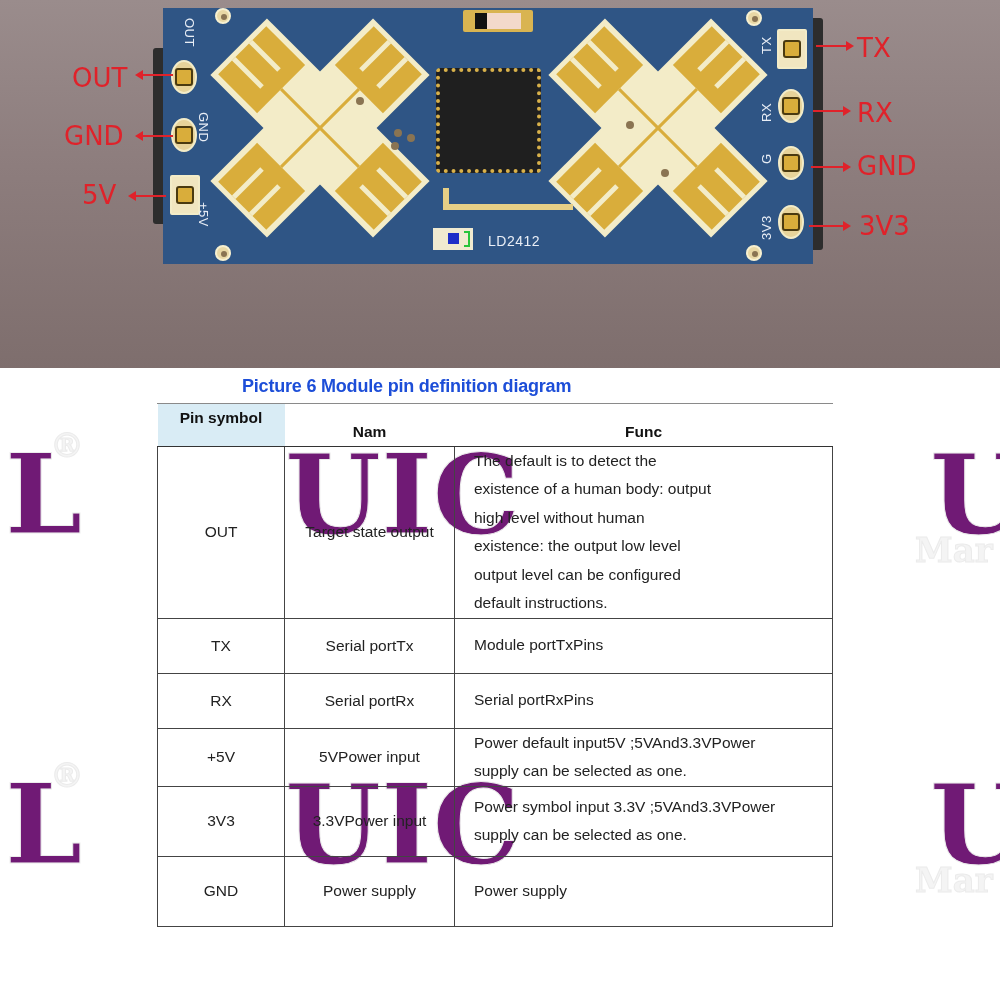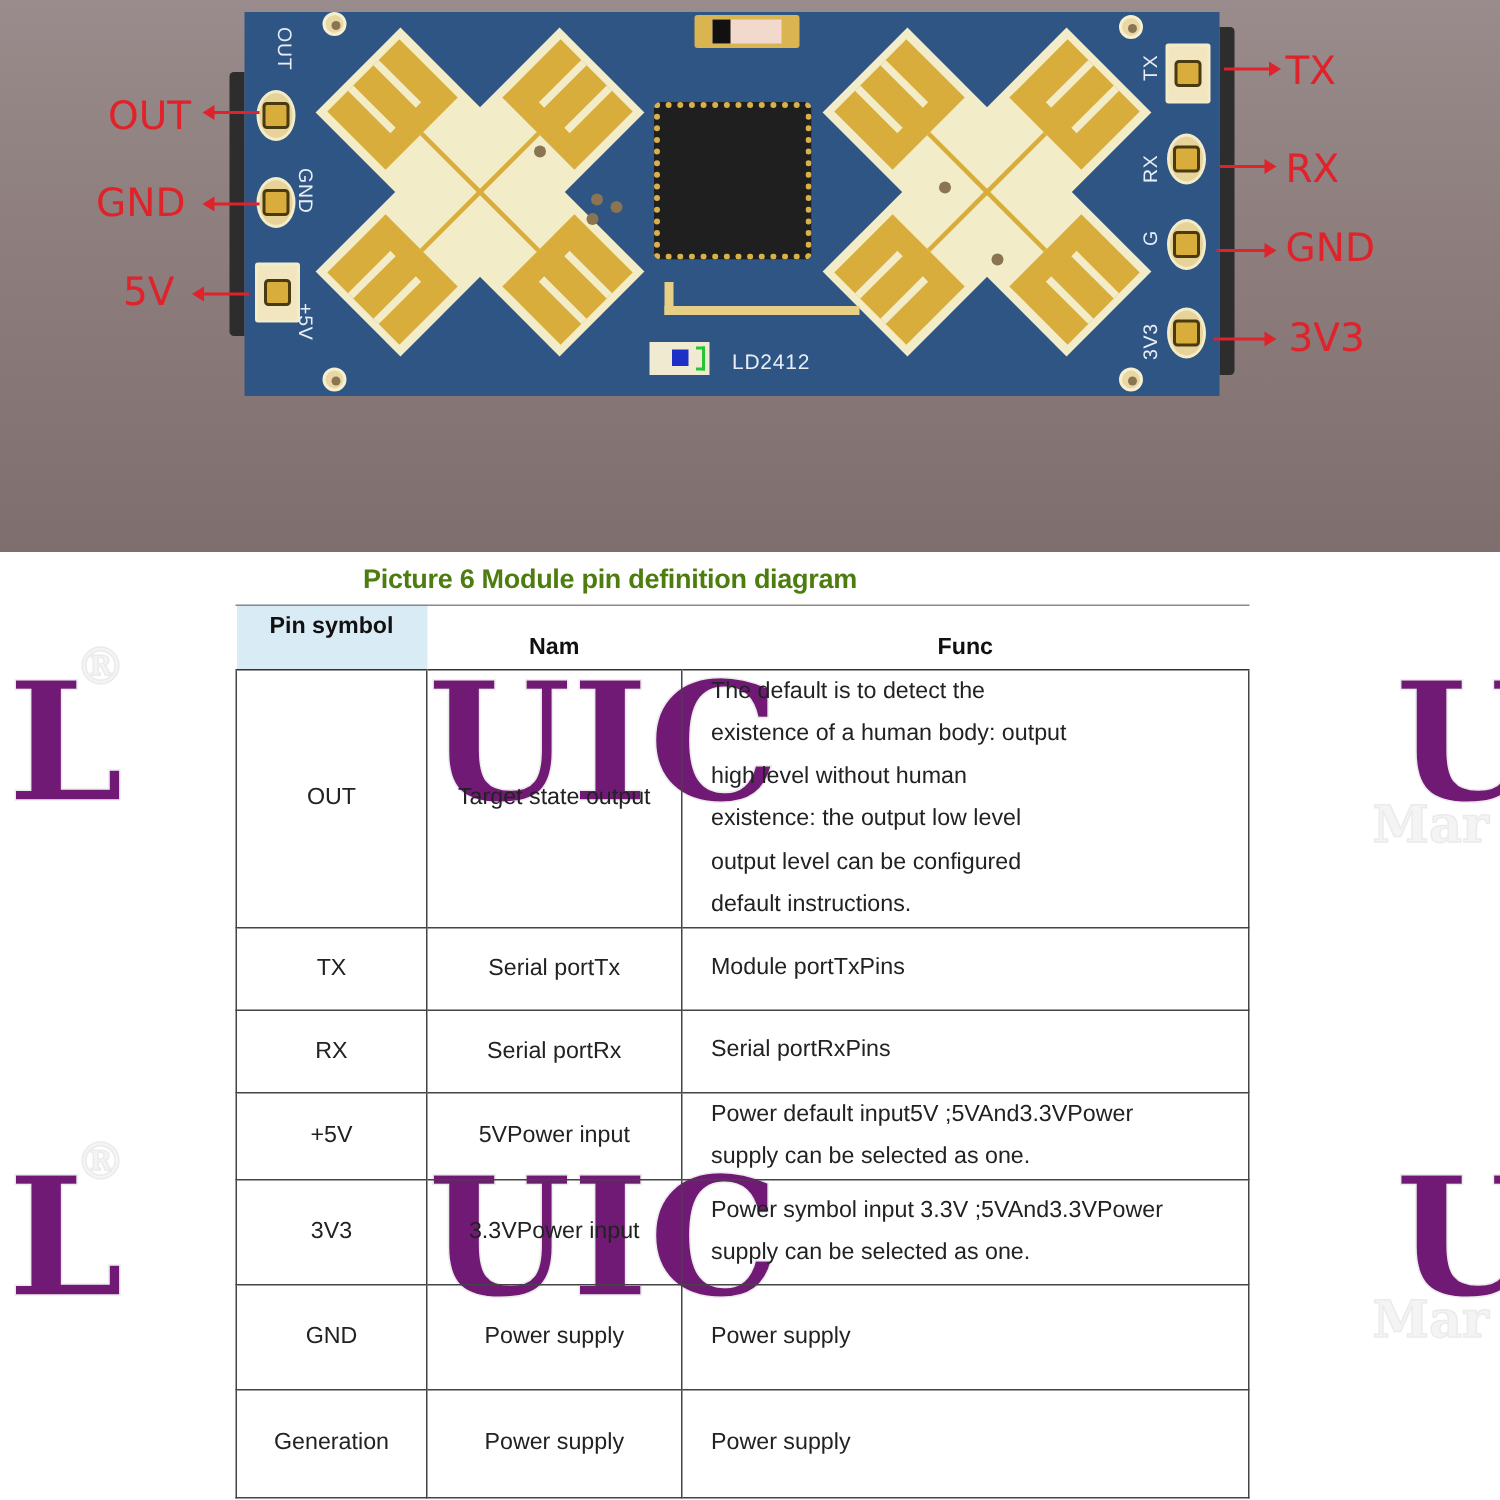--- a/index.html
+++ b/index.html
@@ -68,21 +68,21 @@
     border-left: 8px solid #e0222a; border-top: 5px solid transparent; border-bottom: 5px solid transparent;
   }
 
   
   .wm { position: absolute; color: #f2f2f2; font-family: "DejaVu Serif", serif; font-weight: bold; pointer-events: none; }
   .wm.big { font-size: 110px; color: #701a75; -webkit-text-stroke: 1px #ececec; }
   .wm.small { font-size: 34px; color: #f4f4f4; -webkit-text-stroke: 1px #ebebeb; }
 
   
   .caption {
-    position: absolute; left: 242px; top: 376px; font-size: 18px; font-weight: bold; color: #4d7c0f;
+    position: absolute; left: 242px; top: 376px; font-size: 18px; font-weight: bold; color: #1d4ed8;
     font-family: "Liberation Sans", sans-serif; letter-spacing: -0.2px;
   }
   .table-wrap { position: absolute; left: 157px; top: 403px; width: 676px; }
   table { border-collapse: collapse; width: 676px; font-size: 15.5px; color: #222; }
   table, th, td { font-family: "Liberation Sans", sans-serif; }
   th { font-weight: bold; color: #111; }
   .top-rule { position: absolute; left: 0; top: 0; width: 676px; height: 1px; background: #8a8a8a; }
   .hdr-pin {
     background: #d9ecf5; text-align: center; vertical-align: top; padding-top: 6px; height: 43px;
   }
@@ -298,22 +298,15 @@
     </tr>
 
     <tr class="r-gnd">
       <td class="pin">GND</td>
       <td class="name">Power supply</td>
       <td class="func">
         <span class="line">Power supply</span>
       </td>
     </tr>
 
-    <tr class="r-gen">
-      <td class="pin">Generation</td>
-      <td class="name">Power supply</td>
-      <td class="func">
-        <span class="line">Power supply</span>
-      </td>
-    </tr>
   </tbody>
     </table>
 </div>
 
 </body></html>

